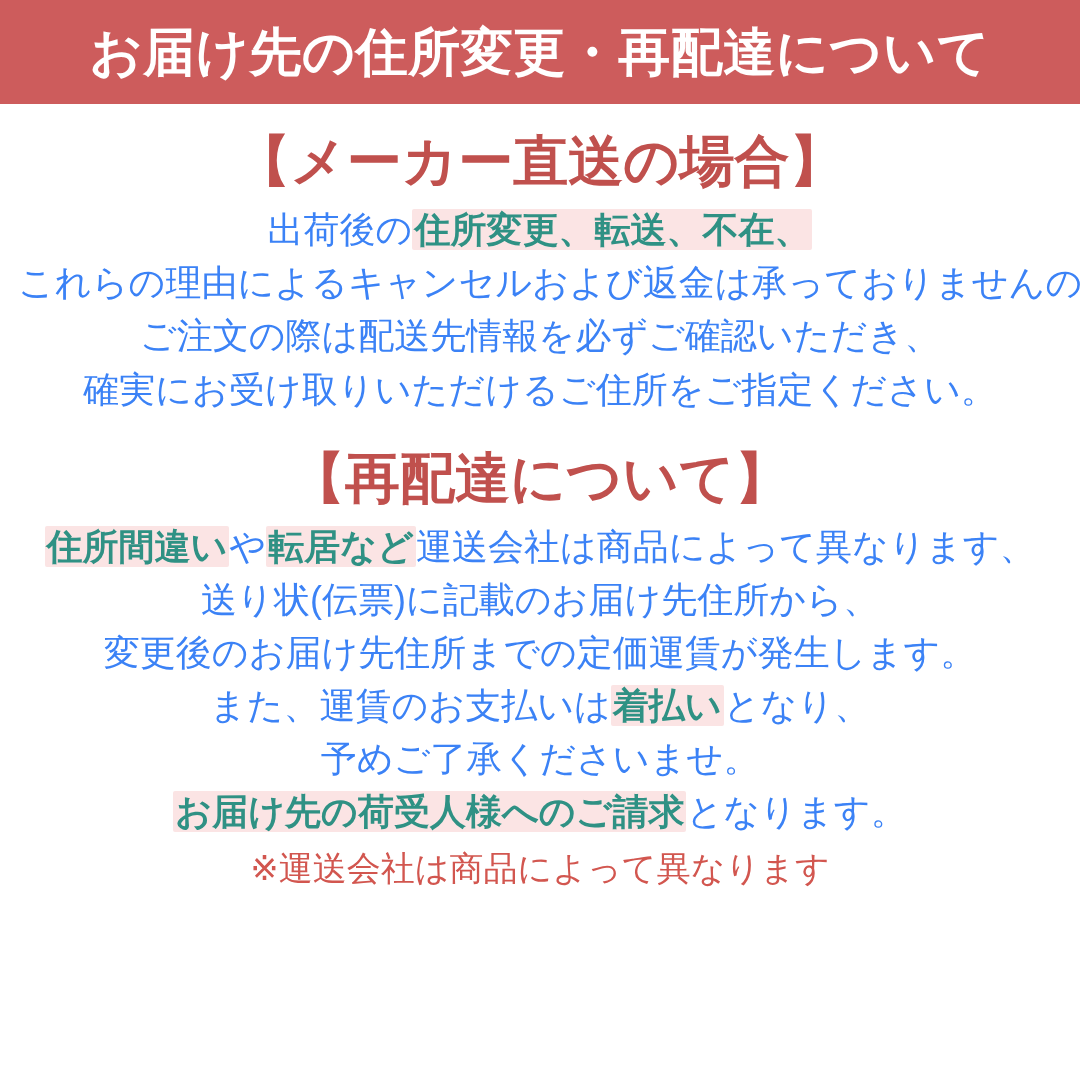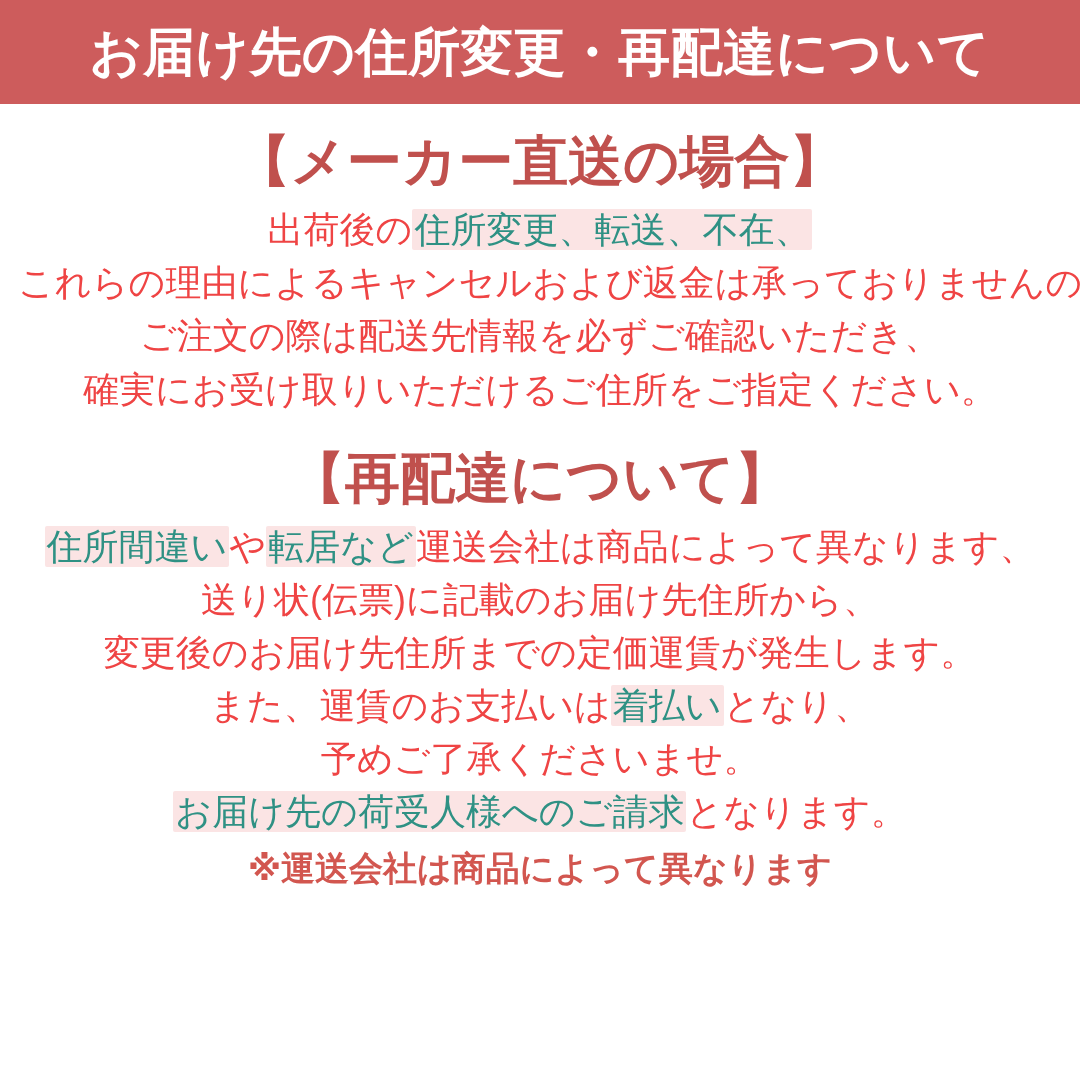--- a/index.html
+++ b/index.html
@@ -64,33 +64,33 @@
     line-height: 1.42;
     color: #6b7b83;
     white-space: nowrap;
     margin: 2px 0;
   }
 
   
   .hl {
     color: #2f9184;
     background: #fbe4e4;
-    font-weight: 400;
+    font-weight: 700;
     padding: 0 2px;
     border-radius: 2px;
   }
   
   .grey {
-    color: #ef4444;
+    color: #3b82f6;
   }
 
   .note {
     color: #d2564f;
     font-size: 34px;
-    font-weight: 700;
+    font-weight: 400;
     line-height: 1.3;
     margin-top: 8px;
     white-space: nowrap;
   }
 </style>
 </head>
 <body>
 
 <div class="page">
 

